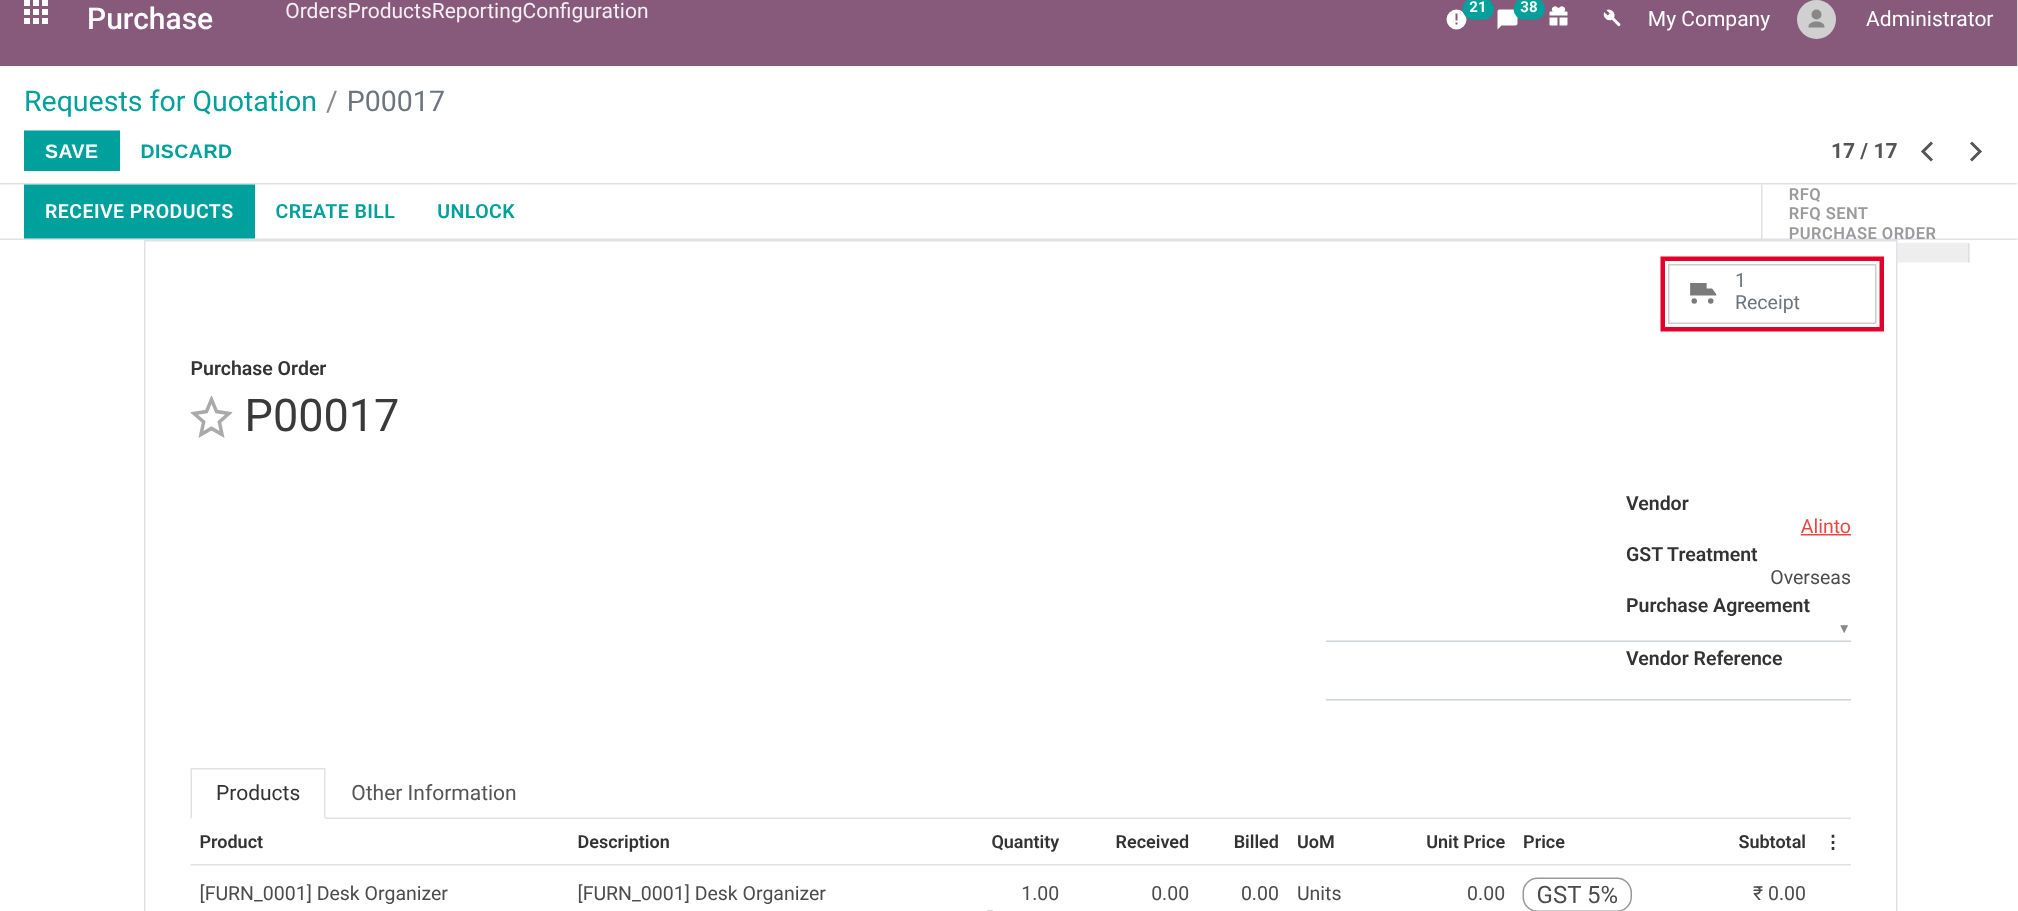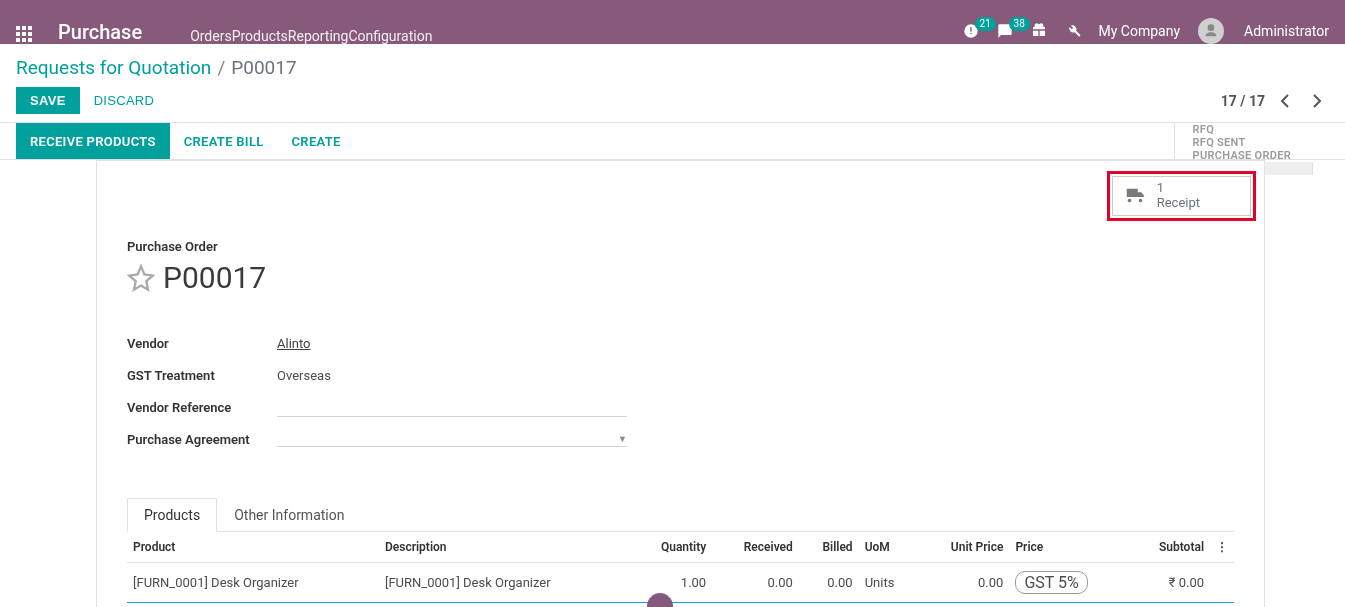--- a/index.html
+++ b/index.html
@@ -1,45 +1,45 @@
 <!DOCTYPE html>
 <html><head>
 <meta charset="utf-8">
 <style>
   * { box-sizing: border-box; margin: 0; padding: 0; }
   body { font-family: -apple-system, BlinkMacSystemFont, "Segoe UI", Roboto, "Helvetica Neue", Arial, sans-serif; font-size: 13px; color: #4c4c4c; background: #fff; width: 1345px; height: 607px; overflow: hidden; position: relative; }
 
   
-  .topbar { background: #875a7b; color: #fff; height: 44px; display: flex; align-items: flex-end; padding: 0 16px; }
+  .topbar { background: #875a7b; color: #fff; height: 44px; display: flex; align-items: flex-start; padding: 0 16px; }
   .topbar .apps-icon { width: 18px; height: 18px; display: grid; grid-template-columns: repeat(3,4px); grid-template-rows: repeat(3,4px); gap: 2px; margin-right: 24px; cursor: pointer; }
   .topbar .apps-icon span { background:#fff; }
   .topbar .brand { font-size: 20px; font-weight: 500; margin-right: 48px; }
   .topbar .menu { display: flex; font-size: 14px; }
   .topbar .menu a { color: rgba(255,255,255,0.9); text-decoration: none; cursor: pointer; }
   .topbar .spacer { flex: 1; }
   .topbar .right { display: flex; align-items: center; gap: 18px; }
   .badge-icon { position: relative; display:flex; align-items:center; cursor:pointer; }
   .badge-icon svg { width:16px; height:16px; fill:#fff; }
-  .badge-icon .count { position:absolute; top:-6px; left:12px; background:#00a09d; color:#fff; border-radius:8px; font-size:10px; padding:0 5px; font-weight:400; line-height:14px; }
+  .badge-icon .count { position:absolute; top:-6px; left:12px; background:#00a09d; color:#fff; border-radius:8px; font-size:10px; padding:0 5px; font-weight:700; line-height:14px; }
   .icon-btn svg { width:16px; height:16px; fill:#fff; }
   .company { font-size:14px; color:#fff; }
   .user { display:flex; align-items:center; gap:20px; font-size:14px; }
   .avatar { width:26px; height:26px; border-radius:50%; background:#d0d0d0; display:flex; align-items:center; justify-content:center; }
   .avatar svg { width:16px; height:16px; fill:#888; }
 
   
   .crumb-row { padding: 12px 16px 0 16px; display:flex; align-items:center; }
   .crumb-row .crumb-link { color:#00a09d; font-size:19px; cursor:pointer; }
   .crumb-row .crumb-sep { color:#888; font-size:19px; margin:0 6px; }
   .crumb-row .crumb-current { color:#6c757d; font-size:19px; }
 
   
   .action-row { padding: 8px 16px 8px 16px; display:flex; align-items:center; }
   .btn-save { background:#00a09d; color:#fff; border:none; padding:6px 14px; font-size:13px; font-weight:600; letter-spacing:0.3px; cursor:pointer; margin-right:14px; }
-  .btn-discard { color:#00a09d; font-size:13px; font-weight:400; letter-spacing:0.3px; background:none; border:none; cursor:pointer; }
+  .btn-discard { color:#00a09d; font-size:13px; font-weight:700; letter-spacing:0.3px; background:none; border:none; cursor:pointer; }
   .action-row .spacer { flex:1; }
   .pager { display:flex; align-items:center; gap:8px; color:#555; font-size:14px;font-weight:bold; }
   .pager .arrow { width:24px; height:24px; display:flex; align-items:center; justify-content:center; cursor:pointer; color:#555; }
 
   
   .statusbar { border-top:1px solid #dee2e6; border-bottom:1px solid #dee2e6; height:38px; display:flex; align-items:stretch; padding:0 0 0 16px; }
   .statusbar .left-btns { display:flex; align-items:center; }
   .sb-btn { padding: 0 14px; font-size:13px; font-weight:600; letter-spacing:0.3px; display:flex; align-items:center; height:100%; cursor:pointer; }
   .sb-btn.primary { background:#00a09d; color:#fff; }
   .sb-btn.link { color:#00a09d; background:transparent; }
@@ -66,24 +66,24 @@
 
   .sheet-inner { padding: 78px 30px 0 30px; }
   .title-label { font-size:13px; font-weight:600; color:#333; }
   .title-row { display:flex; align-items:center; gap:8px; margin-top:6px; }
   .star { width:28px; height:28px; }
   .star svg { width:28px; height:28px; fill:none; stroke:#aaa; stroke-width:2; }
   .po-name { font-size:30px; color:#3a3a3a; font-weight:400; }
 
   .fields { display:flex; margin-top:34px; gap:0; }
   .fcol { flex:1; }
-  .field { display:flex; align-items:center; min-height:28px; margin-bottom:4px; }
+  .field { display:flex; align-items:flex-end; min-height:28px; margin-bottom:4px;flex-direction:column; }
   .field .flabel { width:150px; font-size:13px; font-weight:600; color:#333; }
   .field .fval { font-size:13px; color:#4c4c4c; }
-  .field .fval.link { color:#404040; cursor:pointer;text-decoration:underline; }
+  .field .fval.link { color:#ef4444; cursor:pointer;text-decoration:underline; }
   .field input[type=text].underline { border:none; border-bottom:1px solid #ced4da; width:350px; font-size:13px; padding:2px 0; background:transparent; }
   .field .sel { border:none; border-bottom:1px solid #ced4da; width:350px; font-size:13px; padding:2px 0; background:transparent; display:flex; justify-content:space-between; align-items:center; cursor:pointer; }
   .field .sel .caret { font-size:9px; color:#888; }
   .chk { width:14px; height:14px; border:1px solid #888; margin-right:10px; display:inline-block; vertical-align:middle; cursor:pointer; }
 
   .tabs { margin-top:40px; border-bottom:1px solid #dee2e6; display:flex; padding-left:0; }
   .tab { padding:8px 16px; font-size:14px; color:#555; cursor:pointer; border:1px solid transparent; position:relative; top:1px; }
   .tab.active { border:1px solid #dee2e6; border-bottom:1px solid #fff; background:#fff; color:#333; }
 
   table.lines { width:100%; border-collapse:collapse; margin-top:0; }
@@ -176,21 +176,21 @@
           <path d="M2 1l6 6-6 6" stroke="#555" stroke-width="2" fill="none"></path>
         </svg>
     </span>
   </div>
 </div>
 
 <div class="statusbar">
   <div class="left-btns">
     <div class="sb-btn primary">RECEIVE PRODUCTS</div>
     <div class="sb-btn link">CREATE BILL</div>
-    <div class="sb-btn link">CREATE</div>
+    <div class="sb-btn link">UNLOCK</div>
   </div>
   <div class="spacer"></div>
   <div class="status-steps">
     <div class="step">RFQ</div>
     <div class="step">RFQ SENT</div>
     <div class="step">PURCHASE ORDER</div>
     <div class="step active">LOCKED</div>
   </div>
 </div>
 
@@ -224,29 +224,29 @@
         <div class="fcol">
           <div class="field">
             <span class="flabel">Vendor</span>
             <span class="fval link">Alinto</span>
           </div>
           <div class="field">
             <span class="flabel">GST Treatment</span>
             <span class="fval">Overseas</span>
           </div>
           <div class="field">
-            <span class="flabel">Vendor Reference</span>
-            <input type="text" class="underline" value="" style="">
-          </div>
-          <div class="field">
             <span class="flabel">Purchase Agreement</span>
             <div class="sel">
               <span></span>
               <span class="caret">▼</span>
             </div>
+          </div>
+          <div class="field">
+            <span class="flabel">Vendor Reference</span>
+            <input type="text" class="underline" value="" style="">
           </div>
         </div>
       </div>
 
       <div class="tabs">
         <div class="tab active">Products</div>
         <div class="tab">Other Information</div>
       </div>
 
       <table class="lines">

